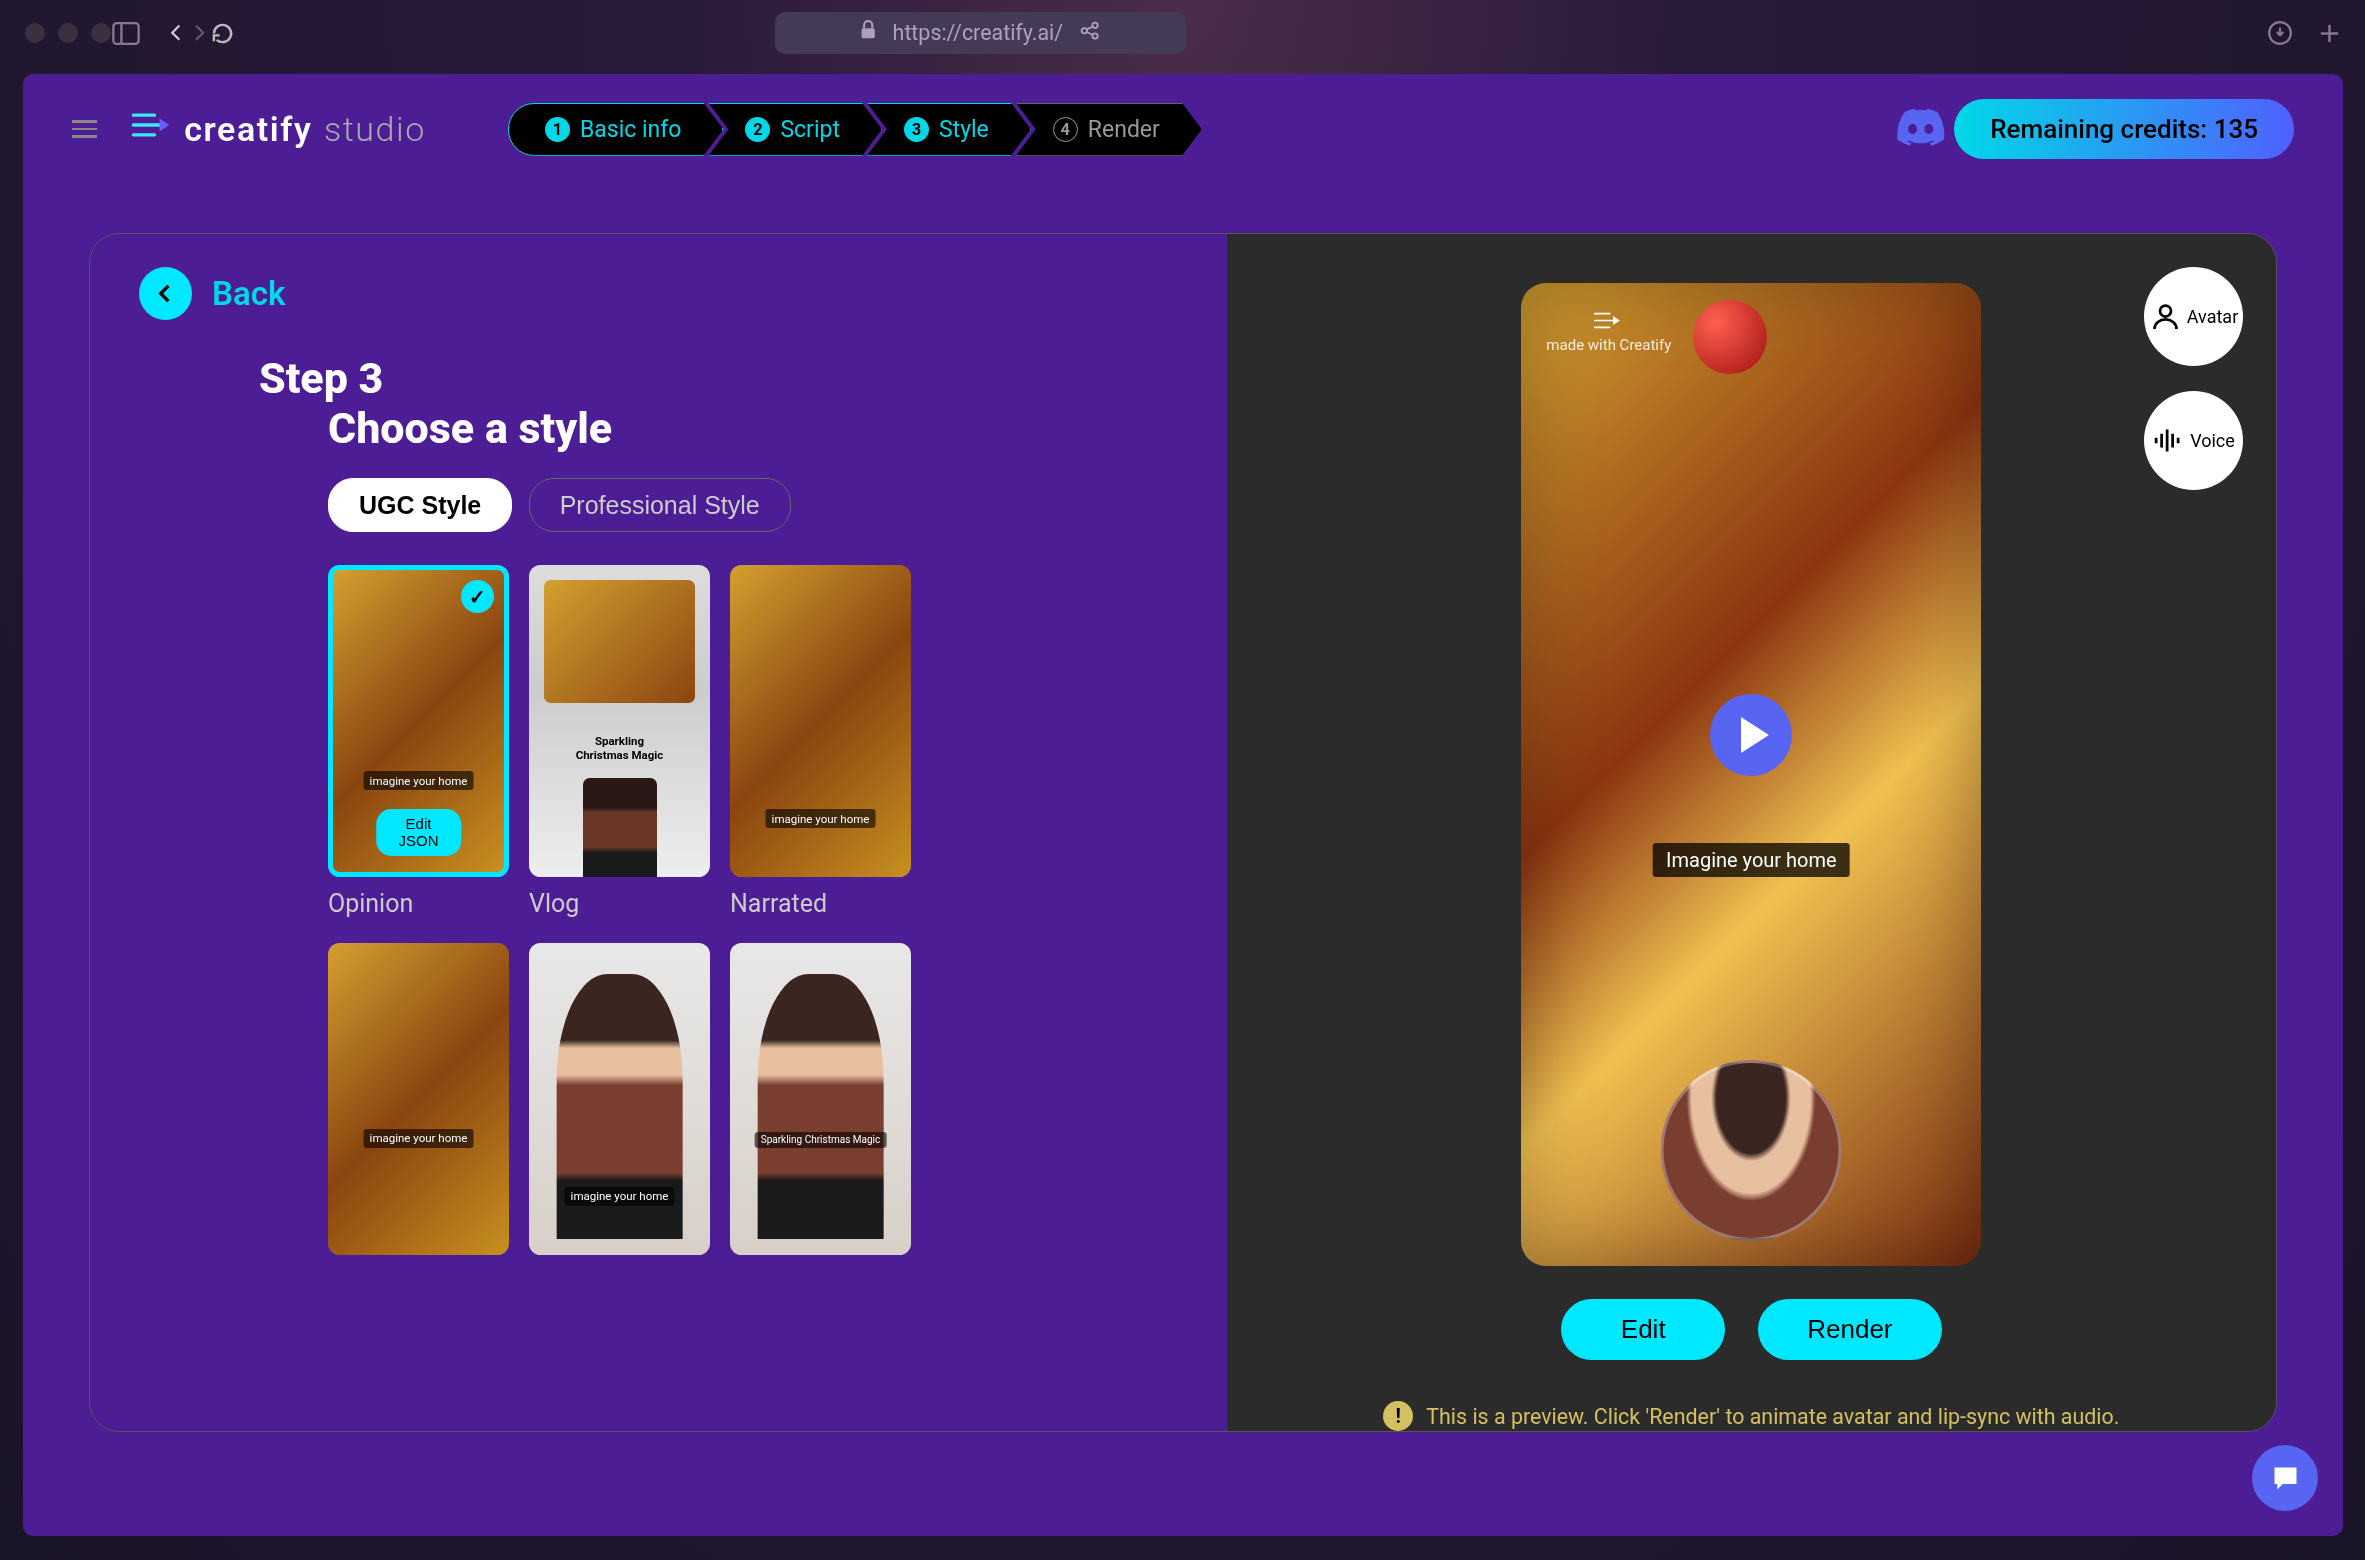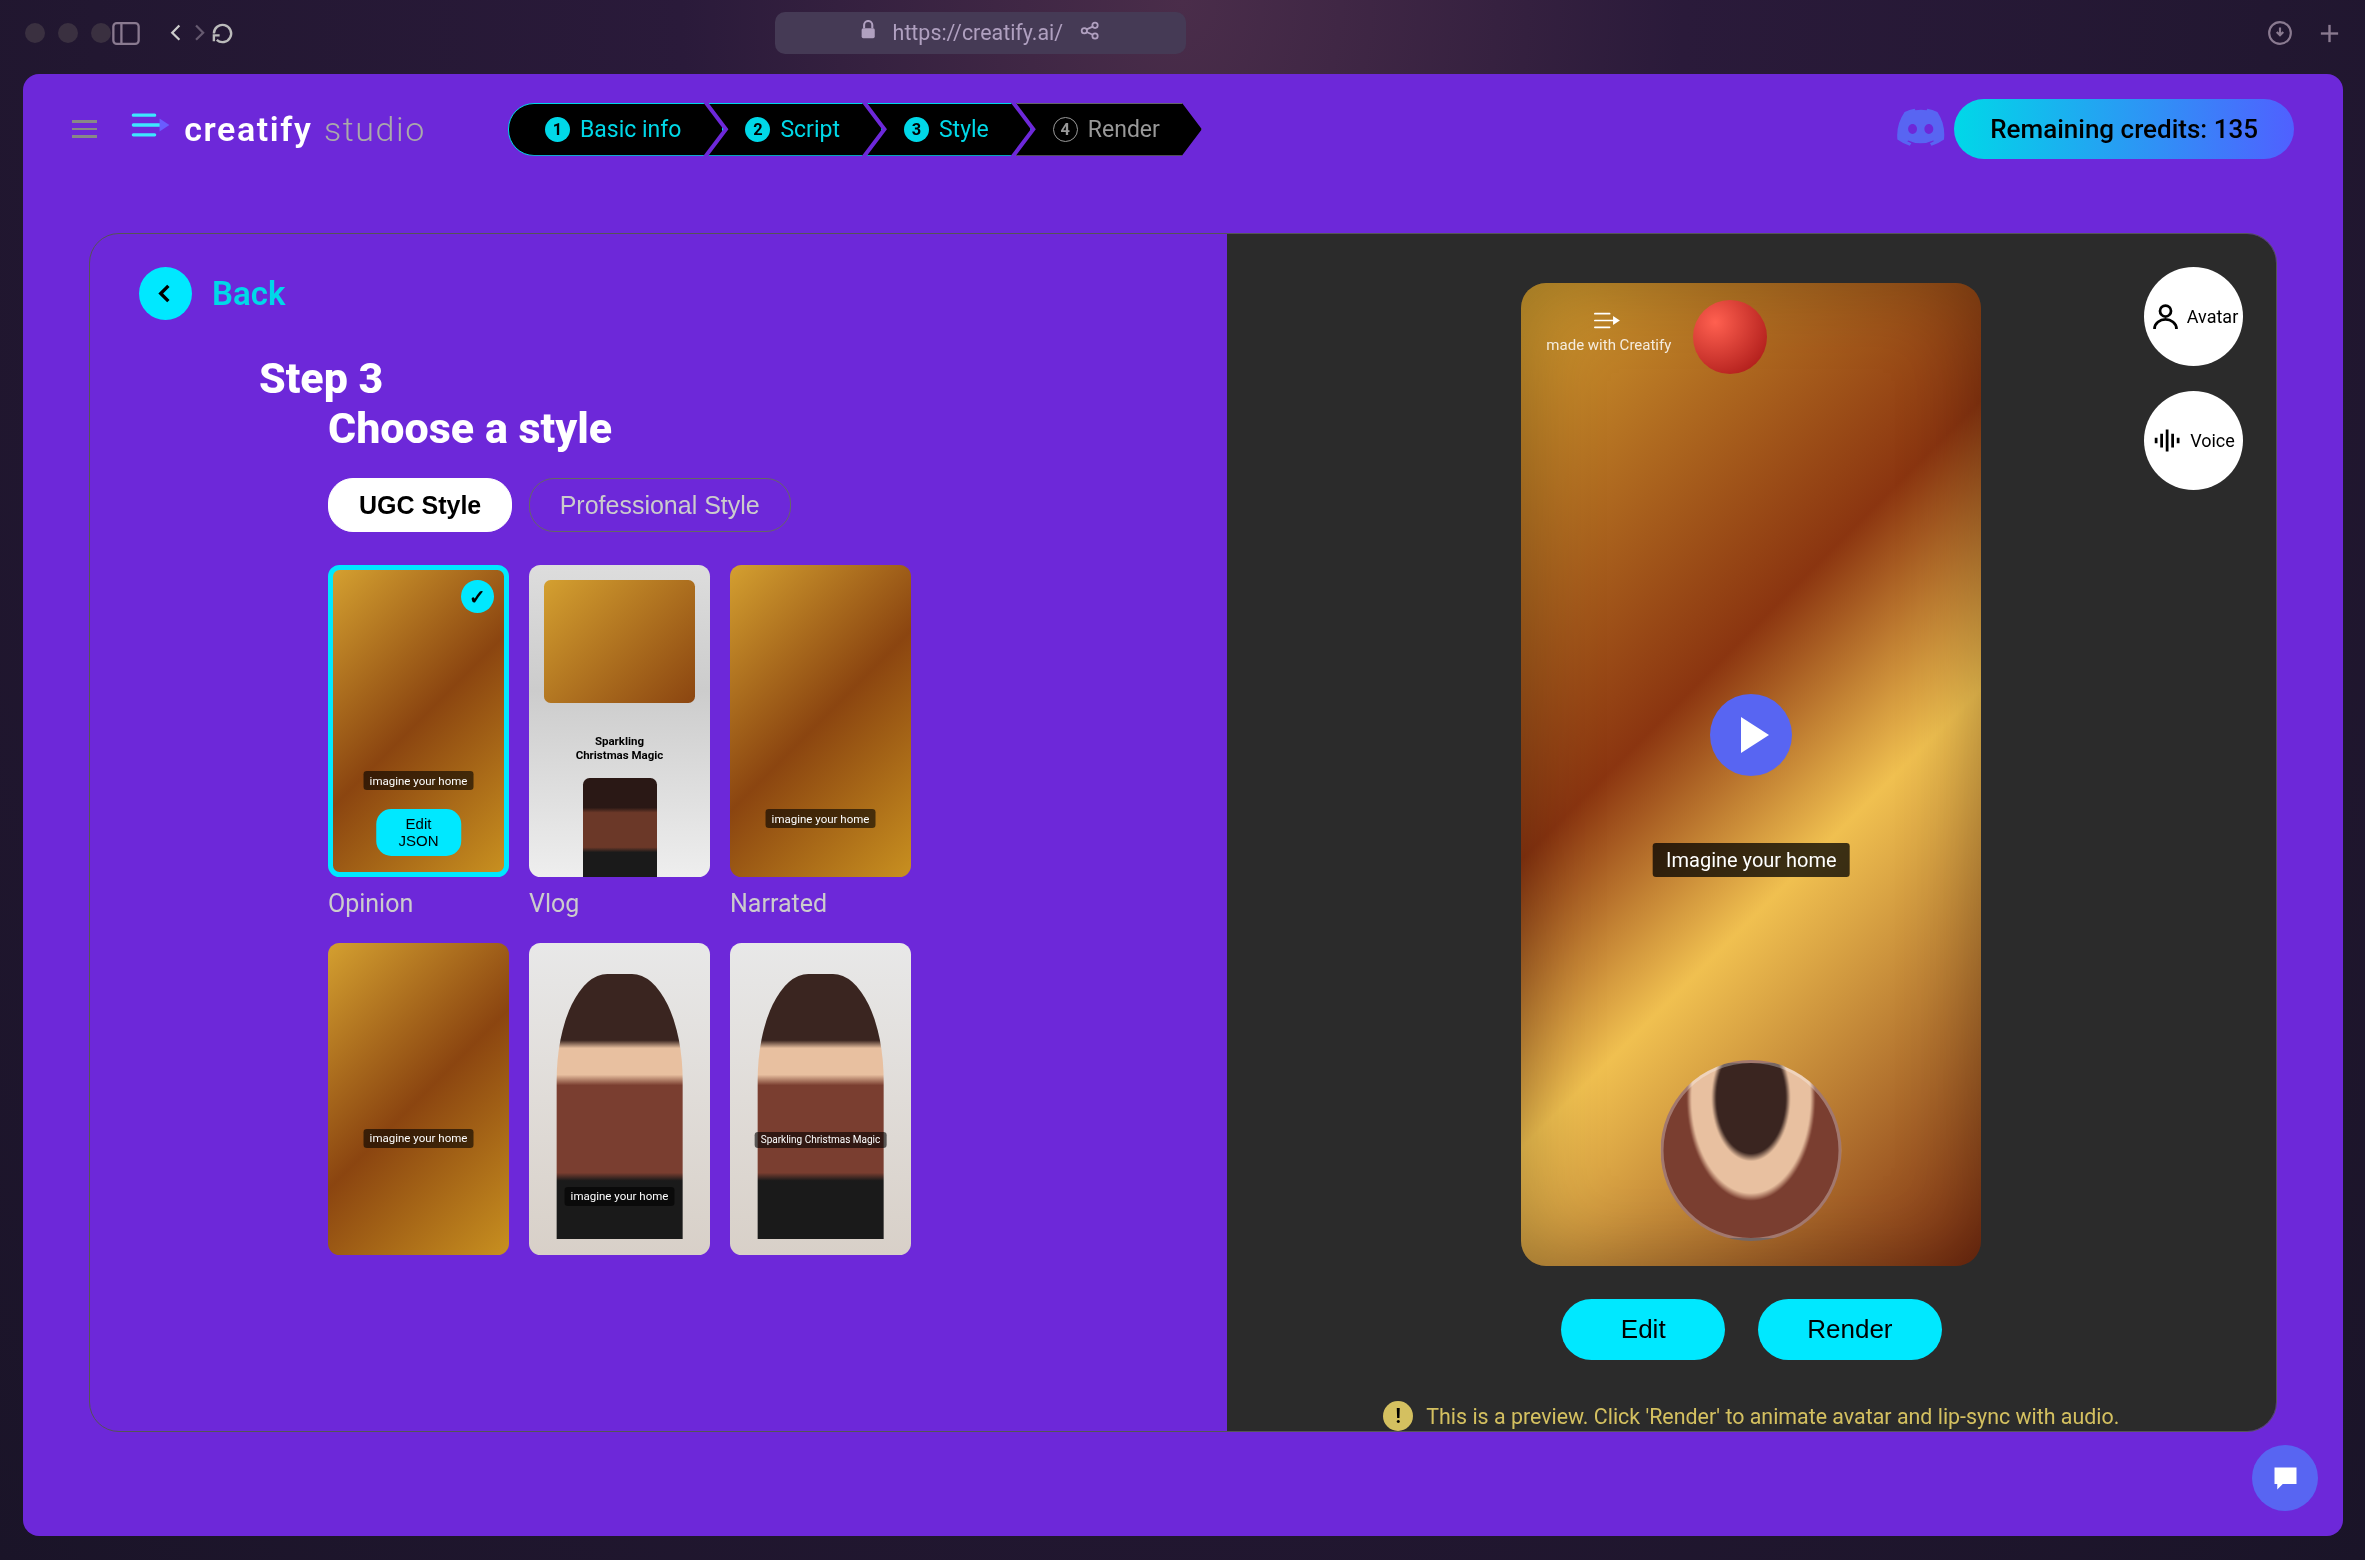--- a/index.html
+++ b/index.html
@@ -33,23 +33,23 @@
     color: #b0a0c0;
     font-size: 21.4px;
     margin: 0 auto;
     width: 411px;
     justify-content: center;
   }
   .chrome-right { margin-left: auto; display: flex; gap: 25px; align-items: center; }
   
   
   .app-container {
-    background: #6d28d9;
+    background: #4c1d95;
     margin: 8.2px 23px 23px 23px;
-    border-radius: 16px;
+    border-radius: 10px;
     height: 1462px;
     overflow: hidden;
     position: relative;
   }
   
   
   .topbar {
     display: flex;
     align-items: center;
     padding: 25px 49px;

